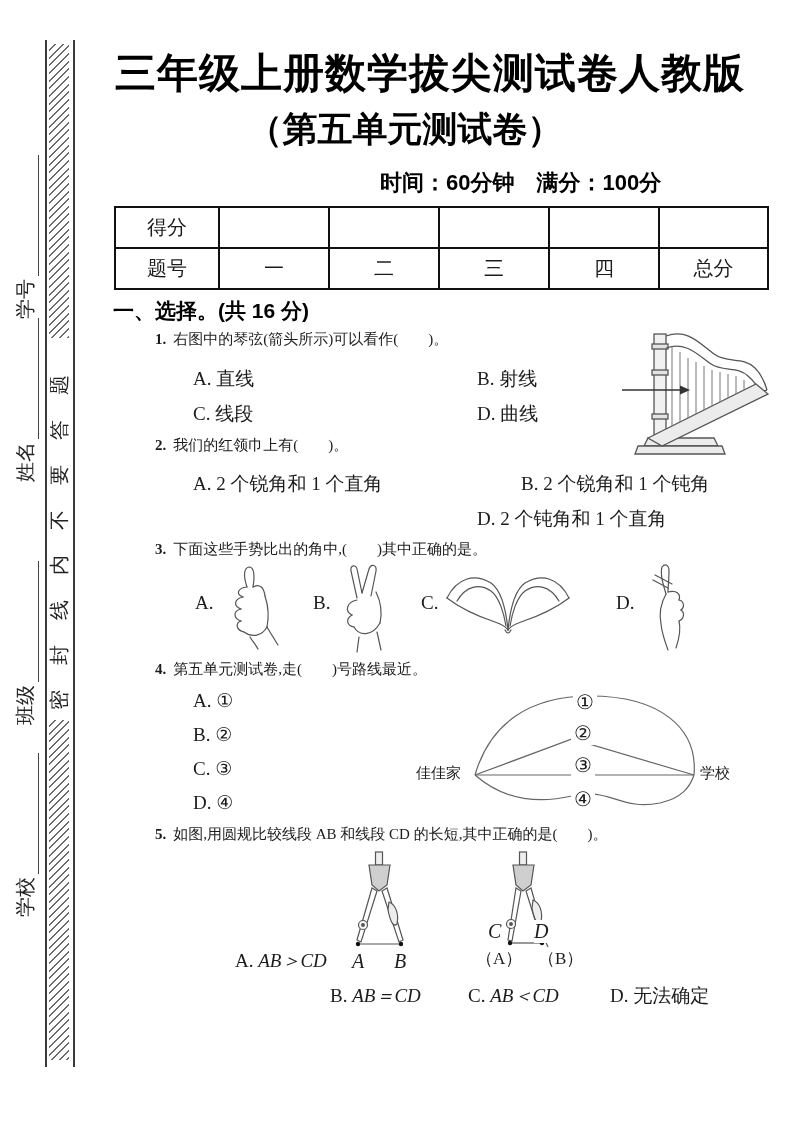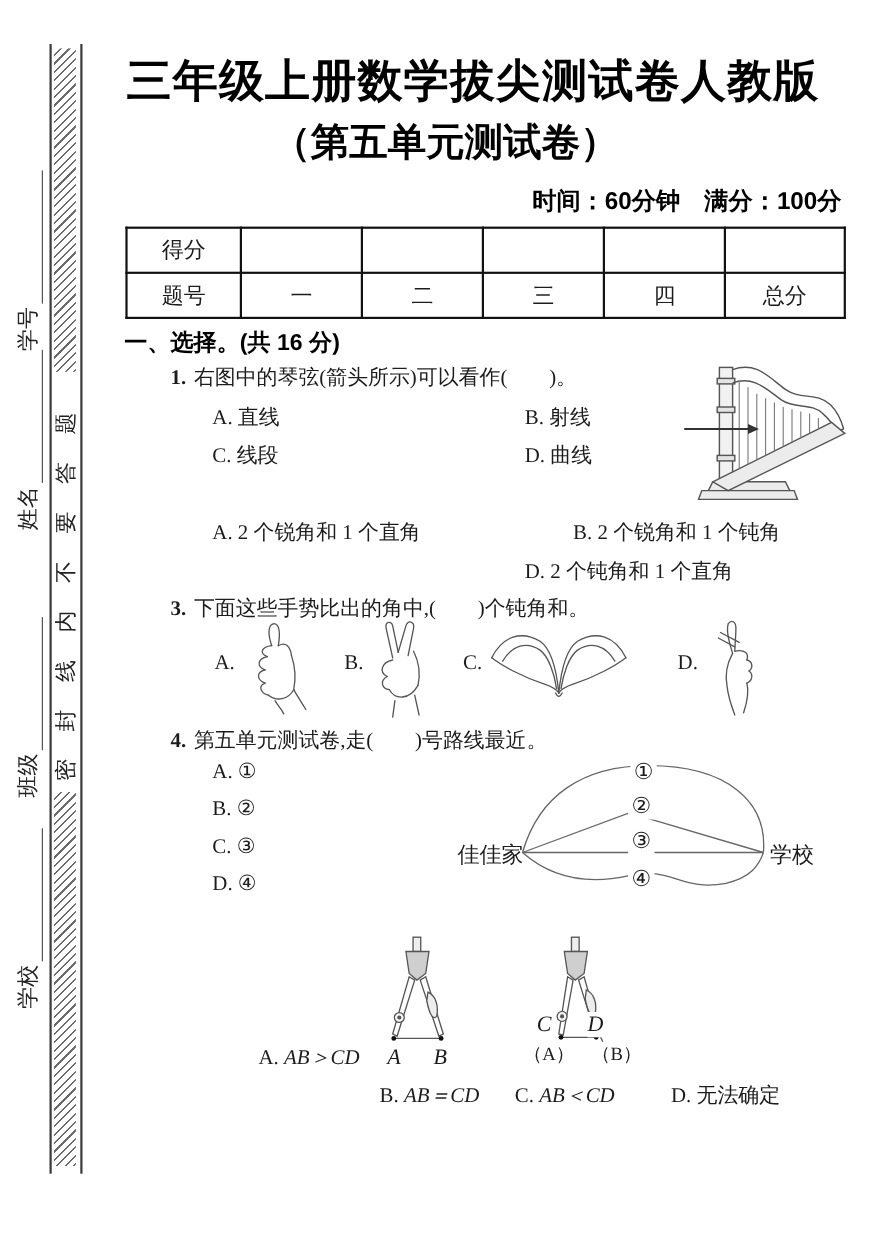--- a/index.html
+++ b/index.html
@@ -19,35 +19,35 @@
              text-align:center;color:#222;white-space:nowrap;}
   .field{position:absolute;left:-55px;width:164px;height:24px;transform:rotate(-90deg);
          display:flex;align-items:flex-end;font-size:20px;color:#222;}
   .field .blank{flex:1;height:21px;border-bottom:1.6px solid #444;margin-left:3px;}
 
   
   .title{left:85px;top:46px;width:690px;text-align:center;
          font-family:"Liberation Sans",sans-serif;font-weight:900;font-size:41px;letter-spacing:1px;color:#000;}
   .subtitle{left:55px;top:106px;width:700px;text-align:center;
             font-family:"Liberation Sans",sans-serif;font-weight:900;font-size:35px;color:#000;}
-  .meta{left:380px;top:168px;width:385px;text-align:right;
+  .meta{left:380px;top:168px;width:385px;text-align:left;
         font-family:"Liberation Sans",sans-serif;font-weight:bold;font-size:22px;color:#000;}
 
   
   .score-table{position:absolute;left:114px;top:206px;border-collapse:collapse;table-layout:fixed;}
   .score-table td{border:2px solid #111;height:39px;text-align:center;font-size:20px;padding:0;}
 
   
   .section-title{font-family:"Liberation Sans",sans-serif;font-weight:bold;font-size:21px;color:#000000;}
-  .stem{font-size:19px;}
+  .stem{font-size:15px;}
   .qnum{font-weight:bold;margin-right:7px;}
   .opt{font-size:19px;}
   .badge{position:absolute;width:24px;height:24px;line-height:24px;text-align:center;
          background:#fff;font-size:20px;}
-  .place{font-size:20px;}
+  .place{font-size:15px;}
   .mlabel{font-style:italic;font-size:20px;}
   .sublabel{font-size:17px;}
   .math-italic{font-style:italic;}
   svg{overflow:visible;}
 </style>
 </head>
 <body>
 
 <div class="page">
 
@@ -143,26 +143,29 @@
         <line x1="118" y1="48" x2="118" y2="66"></line>
         <line x1="126" y1="52" x2="126" y2="62"></line>
       </g>
     </g>
     <g>
       <line x1="4" y1="62" x2="62" y2="62" stroke="#333" stroke-width="1.6"></line>
       <polygon points="62,57.5 72,62 62,66.5" fill="#333"></polygon>
     </g>
   </svg>
 
+  <div class="abs stem" style="left:155px;top:436px;">
+    <span class="qnum">2.</span><span>我们的红领巾上有(　　)。</span>
+  </div>
   <div class="abs opt" style="left:193px;top:471px;">A. 2 个锐角和 1 个直角</div>
   <div class="abs opt" style="left:477px;top:471px;margin-left:44px;">B. 2 个锐角和 1 个钝角</div>
   <div class="abs opt" style="left:477px;top:506px;">D. 2 个钝角和 1 个直角</div>
 
   <div class="abs stem" style="left:155px;top:540px;">
-    <span class="qnum">3.</span><span>下面这些手势比出的角中,(　　)个钝角和。</span>
+    <span class="qnum">3.</span><span>下面这些手势比出的角中,(　　)其中正确的是。</span>
   </div>
   <div class="abs opt" style="left:195px;top:592px;">A.</div>
   <div class="abs opt" style="left:313px;top:592px;">B.</div>
   <div class="abs opt" style="left:421px;top:592px;">C.</div>
   <div class="abs opt" style="left:616px;top:592px;">D.</div>
 
   <svg class="abs" style="left:220px;top:565px;" width="60" height="85" viewBox="0 0 60 85">
     <g stroke="#555" stroke-width="1.2" fill="none" stroke-linecap="round">
       <path d="M27,22 C23,10 24,3 29,2 C34,2 35,10 33,22"></path>
       <path d="M33,22 C40,18 44,23 45,31"></path>
@@ -228,20 +231,23 @@
       <path d="M55,92 C80,114 112,122 152,113 C190,104 200,128 240,120 C262,115 270,104 274,92"></path>
     </g>
   </svg>
   <span class="badge" style="left:573px;top:690px;">①</span>
   <span class="badge" style="left:571px;top:721px;">②</span>
   <span class="badge" style="left:571px;top:753px;">③</span>
   <span class="badge" style="left:571px;top:787px;">④</span>
   <div class="abs place" style="left:416px;top:764px;">佳佳家</div>
   <div class="abs place" style="left:700px;top:764px;">学校</div>
 
+  <div class="abs stem" style="left:155px;top:825px;">
+    <span class="qnum">5.</span><span>如图,用圆规比较线段 AB 和线段 CD 的长短,其中正确的是(　　)。</span>
+  </div>
 
   <svg class="abs" style="left:338px;top:852px;" width="84" height="100" viewBox="0 0 84 100">
     <g stroke="#555" stroke-width="1.2">
       <rect x="37.5" y="0" width="7" height="13" fill="#eee"></rect>
       <polygon points="31,13 52,13 49,33 41,39 34,33" fill="#cfcfcf"></polygon>
       <polygon points="34,36 39,39 23,90 19,88" fill="#fff"></polygon>
       <polygon points="49,36 44,39 61,90 65,88" fill="#fff"></polygon>
       <path d="M51,50 C58,53 61,62 59,72 C55,76 52,68 50,58 Z" fill="#ededed"></path>
       <circle cx="25" cy="73" r="4.5" fill="#f5f5f5"></circle>
       <circle cx="25" cy="73" r="1.3" fill="#555"></circle>
@@ -270,21 +276,21 @@
   </svg>
   <span class="abs mlabel" style="left:488px;top:920px;background:#fff;">C</span>
   <span class="abs mlabel" style="left:534px;top:920px;background:#fff;">D</span>
   <span class="abs sublabel" style="left:476px;top:947px;">（A）</span>
   <span class="abs sublabel" style="left:538px;top:947px;">（B）</span>
 
   <div class="abs opt" style="left:193px;top:948px;margin-left:42px;">
     <span>A.</span>
     <span class="math-italic">AB＞CD</span>
   </div>
-  <div class="abs opt" style="left:345px;top:983px;">
+  <div class="abs opt" style="left:330px;top:983px;">
     <span>B.</span>
     <span class="math-italic">AB＝CD</span>
   </div>
   <div class="abs opt" style="left:468px;top:983px;">
     <span>C.</span>
     <span class="math-italic">AB＜CD</span>
   </div>
   <div class="abs opt" style="left:610px;top:983px;">
     <span>D.</span>
     <span>无法确定</span>

